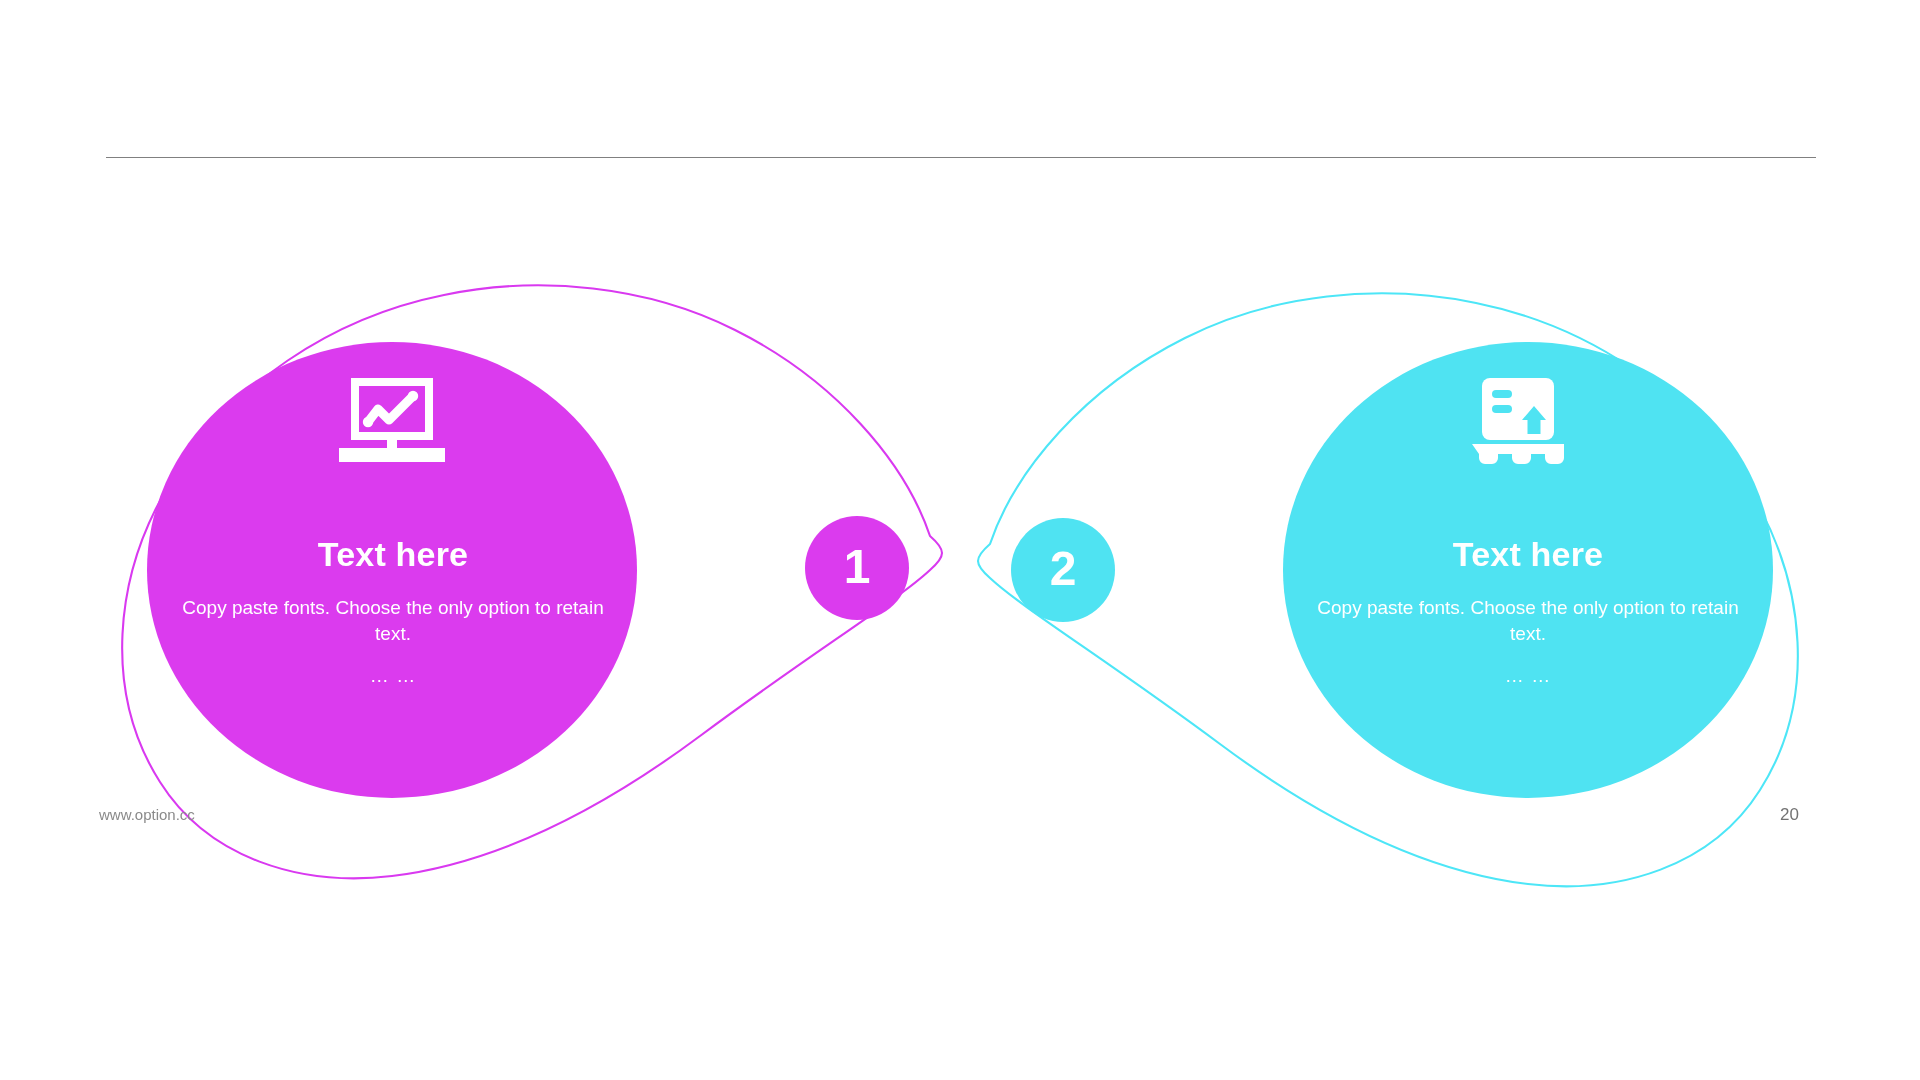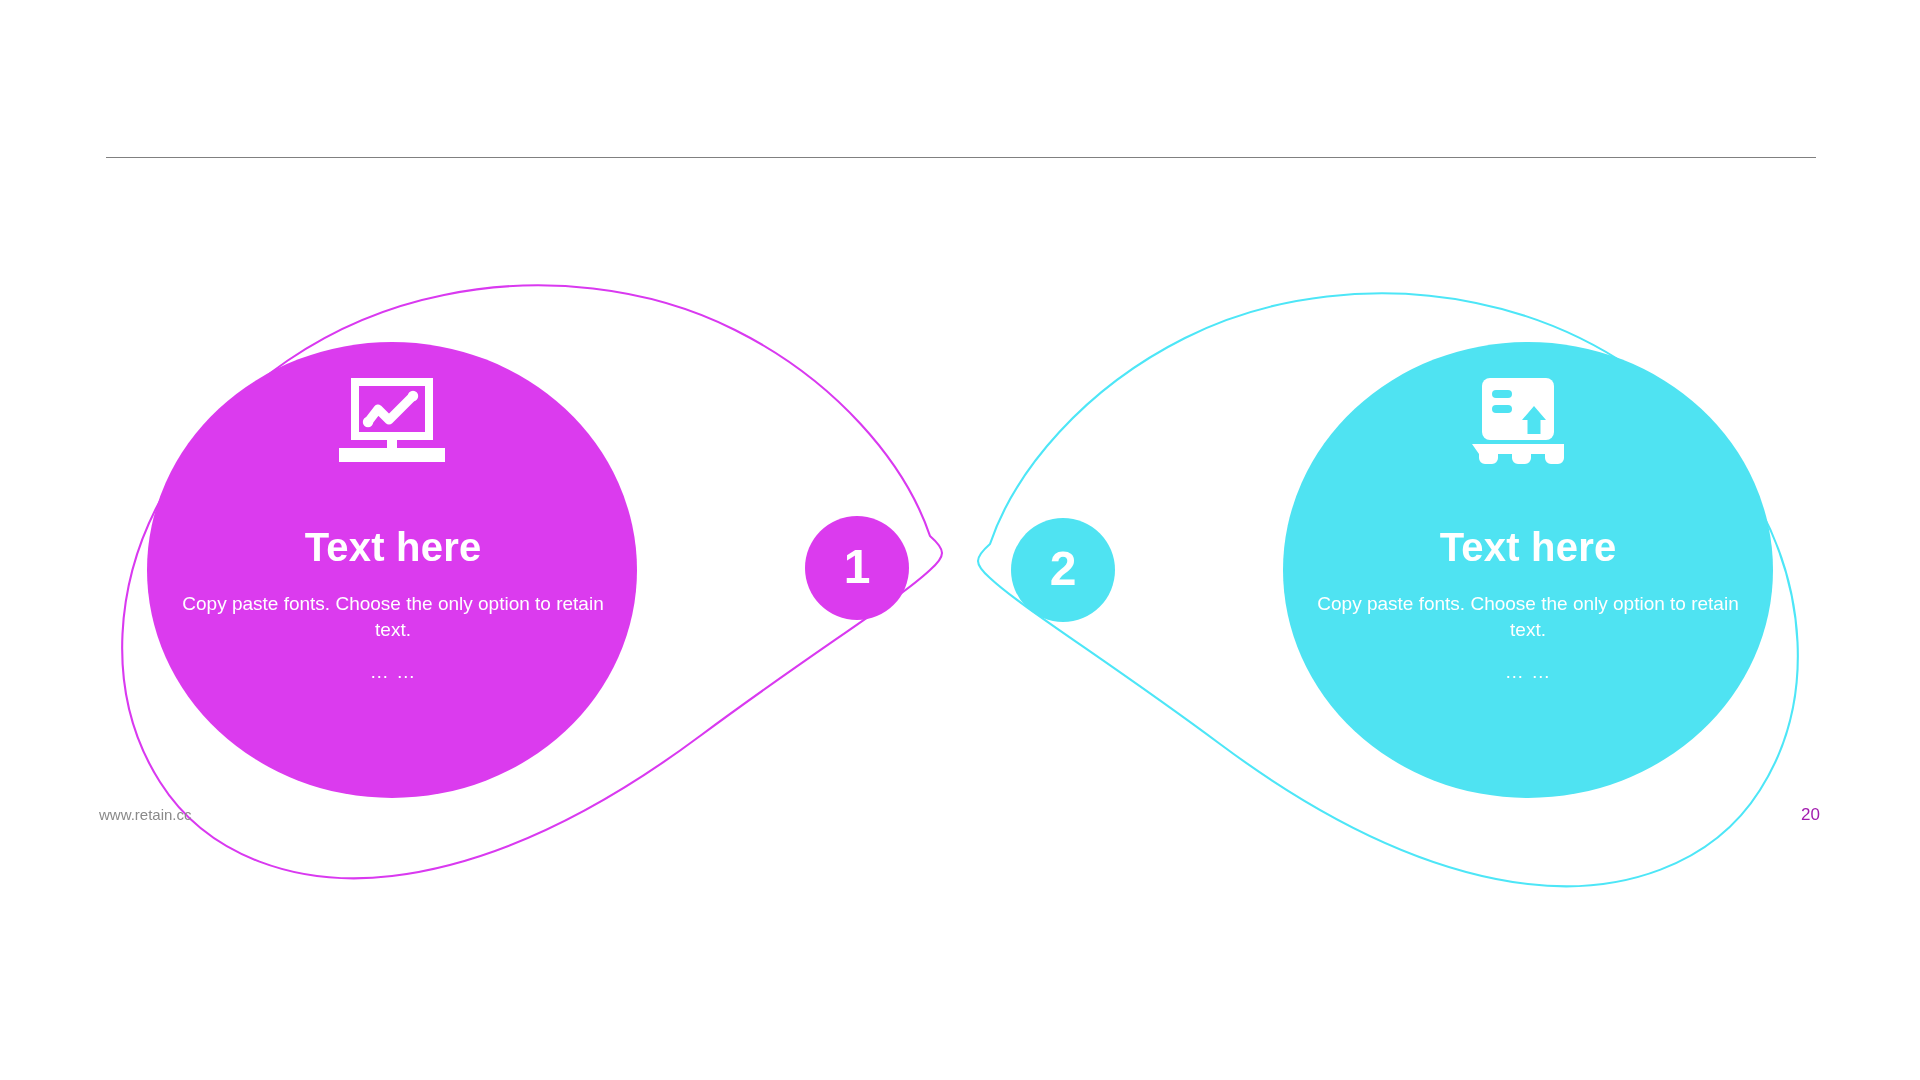--- a/index.html
+++ b/index.html
@@ -11,43 +11,43 @@
 
   
   .top-rule{position:absolute;left:106px;top:157px;width:1710px;height:1px;
             background:#808080;}
 
   
   .canvas{position:absolute;left:0;top:0;width:1920px;height:1080px;}
 
   
   .block{position:absolute;text-align:center;color:#ffffff;}
-  .block .title{font-size:40px;font-weight:bold;letter-spacing:.2px;
-                line-height:1;margin:0;}
+  .block .title{font-size:34px;font-weight:bold;letter-spacing:.2px;
+                line-height:1;margin:10px;}
   .block .body{font-size:19px;font-weight:400;line-height:1.38;margin:16px;}
   .block .dots{font-size:19px;line-height:1.38;margin:0;letter-spacing:1px;}
 
   #block-1{left:148px;top:527px;width:490px;}
   #block-2{left:1283px;top:527px;width:490px;}
   .block .title{margin-bottom:24px;}
   .block .dots{margin-top:16px;}
 
   
   .badge{position:absolute;width:104px;height:104px;border-radius:50%;
          display:flex;align-items:center;justify-content:center;
          color:#fff;font-size:48px;font-weight:bold;line-height:1;
          padding-bottom:3px;box-sizing:border-box;}
   #badge-1{left:805px;top:516px;background:#DB3BEE;}
   #badge-2{left:1011px;top:518px;background:#4FE3F2;}
 
   
   .footer-url{position:absolute;left:99px;top:806px;font-size:15px;
               color:#8a8a8a;}
   .footer-page{position:absolute;left:1780px;top:805px;width:40px;
-               text-align:right;font-size:17px;color:#a21caf;}
+               text-align:left;font-size:17px;color:#737373;}
 
   
   .icon-wrap{position:absolute;}
   #icon-1{left:337px;top:378px;}
   #icon-2{left:1472px;top:378px;}
 </style>
 </head>
 <body>
 
 <div class="slide">
@@ -123,16 +123,16 @@
 
   <div class="block" id="block-2">
     <p class="title">Text here</p>
     <p class="body">Copy paste fonts. Choose the only option to retain text.</p>
     <p class="dots">… …</p>
   </div>
 
   <div class="badge" id="badge-1">1</div>
   <div class="badge" id="badge-2">2</div>
 
-  <div class="footer-url">www.retain.cc</div>
+  <div class="footer-url">www.option.cc</div>
   <div class="footer-page">20</div>
 
 </div>
 
 </body></html>

